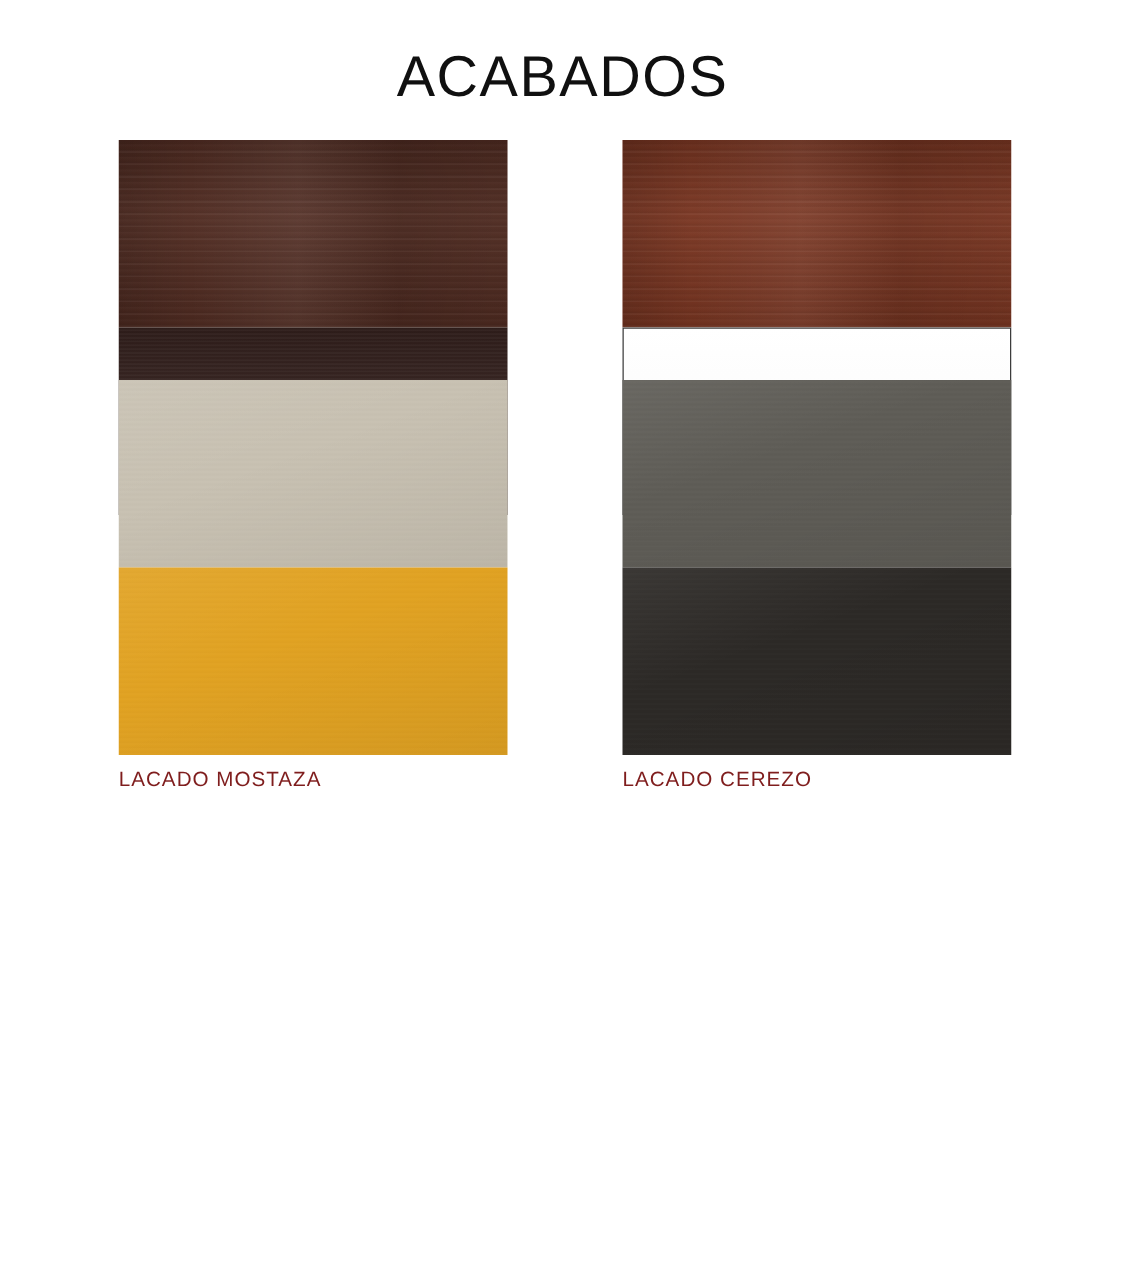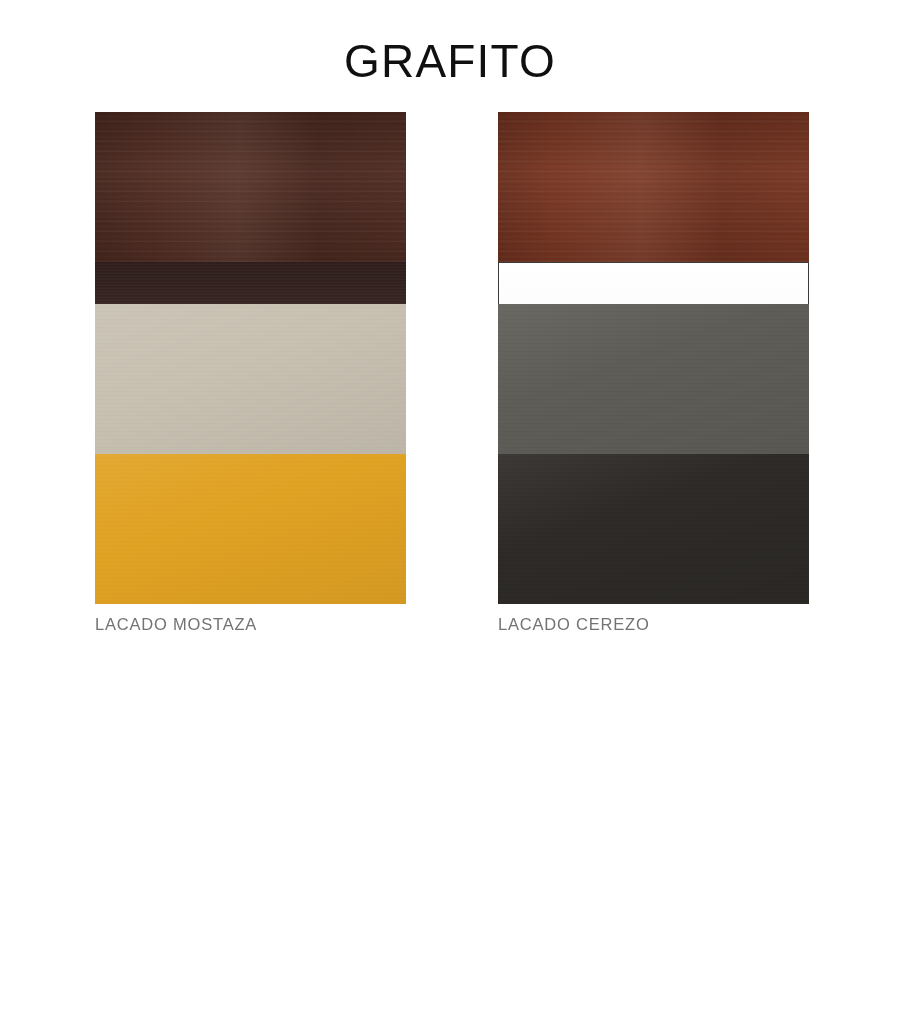--- a/index.html
+++ b/index.html
@@ -55,21 +55,21 @@
     width: 311px;
     height: 150px;
     position: relative;
     overflow: hidden;
     box-sizing: border-box;
   }
 
   .swatch-label {
     font-size: 16.5px;
     letter-spacing: 0.8px;
-    color: #737373;
+    color: #7f1d1d;
     padding-top: 11px;
     white-space: nowrap;
     font-family: "Liberation Sans", sans-serif;
   }
 
   
   .grain-wood::after {
     content: "";
     position: absolute;
     inset: 0;
@@ -146,21 +146,21 @@
 
   .has-border {
     border: 1px solid #3c3c3c;
   }
 </style>
 </head>
 <body>
 
 <div class="page">
 
-  <div class="page-title">GRAFITO</div>
+  <div class="page-title">ACABADOS</div>
 
   <div class="swatch-grid">
 
     <div class="swatch-cell">
       <div class="swatch grain-wood" style="background-color:#512C22;"></div>
       <div class="swatch-label">NOGAL PÁTINA</div>
     </div>
     <div></div>
     <div class="swatch-cell">
       <div class="swatch grain-wood" style="background-color:#7A3622;"></div>

